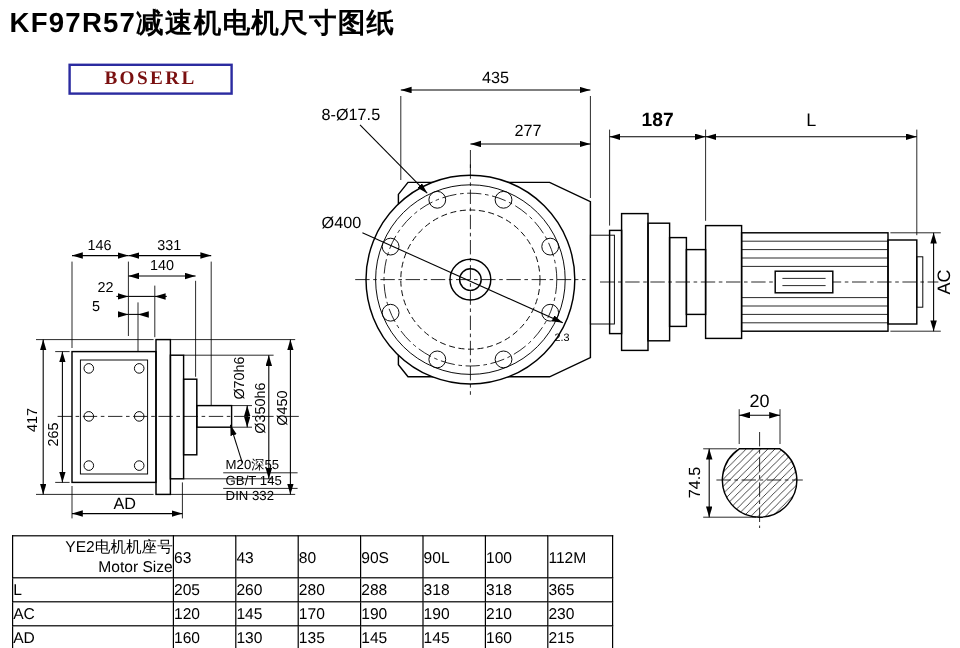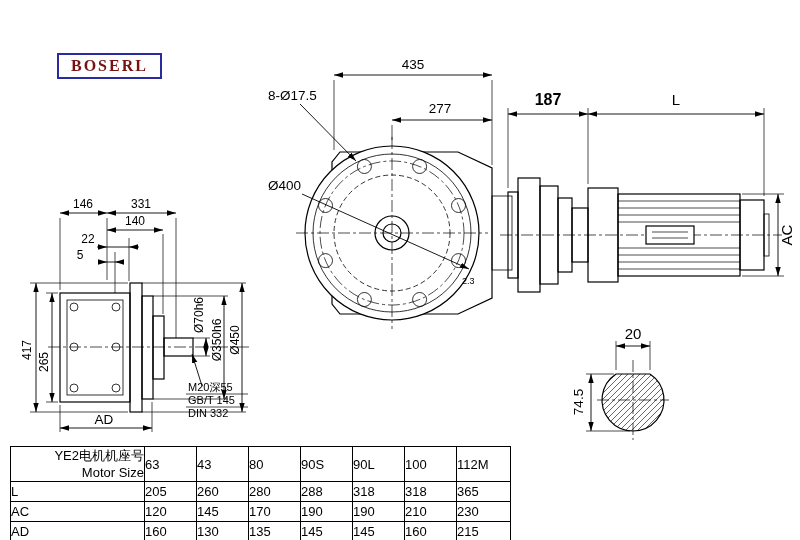--- a/index.html
+++ b/index.html
@@ -1,20 +1,20 @@
 <!DOCTYPE html>
 <html><head>
 <meta charset="utf-8">
 <style>
   html,body{margin:0;padding:0;background:#fff;}
   .stage{position:relative;width:800px;height:540px;background:#fff;overflow:hidden;
          font-family:"Liberation Sans",sans-serif;color:#000;}
   .title{position:absolute;left:8px;top:4px;font-size:23px;font-weight:bold;letter-spacing:1px;}
   .logo{position:absolute;left:57px;top:53px;border:2px solid #2b2ba0;background:#fff;
-        padding:2px 12px;font-family:"Liberation Serif",serif;font-weight:bold;
+        padding:2px 28px;font-family:"Liberation Serif",serif;font-weight:bold;
         font-size:16px;color:#7a1010;letter-spacing:2px;}
   svg{position:absolute;left:0;top:0;}
   svg text{font-family:"Liberation Sans",sans-serif;fill:#000;}
   .ln{fill:none;stroke:#000;stroke-width:1.2;}
   .lnf{fill:#fff;stroke:#000;stroke-width:1.2;}
   .thin{stroke-width:0.8;}
   .cl{fill:none;stroke:#000;stroke-width:0.7;stroke-dasharray:12 3 3 3;}
   .dsh{fill:none;stroke:#000;stroke-width:0.8;stroke-dasharray:5 3;}
   .ext{stroke:#000;stroke-width:0.7;}
   .dim{fill:none;stroke:#000;stroke-width:0.9;}
@@ -28,20 +28,21 @@
              table-layout:fixed;background:#fff;}
   table.spec td{border:1px solid #000;font-size:13px;text-align:left;height:19px;padding:0;}
   table.spec td.hd{text-align:right;padding-left:4px;}
   table.spec td.hd div{line-height:17px;}
 </style>
 </head>
 <body>
 
 <div class="stage">
 
+  <div class="title">KF97R57减速机电机尺寸图纸</div>
   <div class="logo">BOSERL</div>
 
   <svg width="800" height="445" viewBox="0 0 800 445">
     <defs>
       <marker id="ae" markerWidth="10" markerHeight="7" refX="9" refY="2.7" orient="auto-start-reverse" markerUnits="userSpaceOnUse">
         <path d="M0,0 L9,2.7 L0,5.4 Z" fill="#000"></path>
       </marker>
       <pattern id="hatch" width="6" height="6" patternUnits="userSpaceOnUse">
         <line x1="0" y1="6" x2="6" y2="0" stroke="#000" stroke-width="0.6"></line>
       </pattern>

